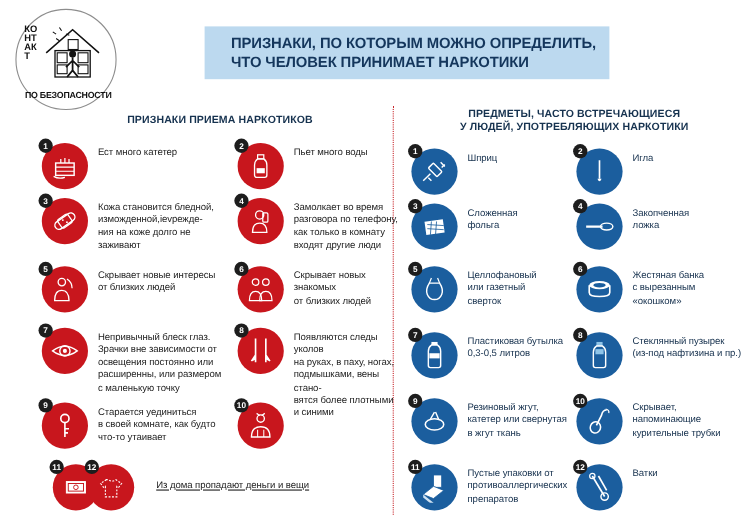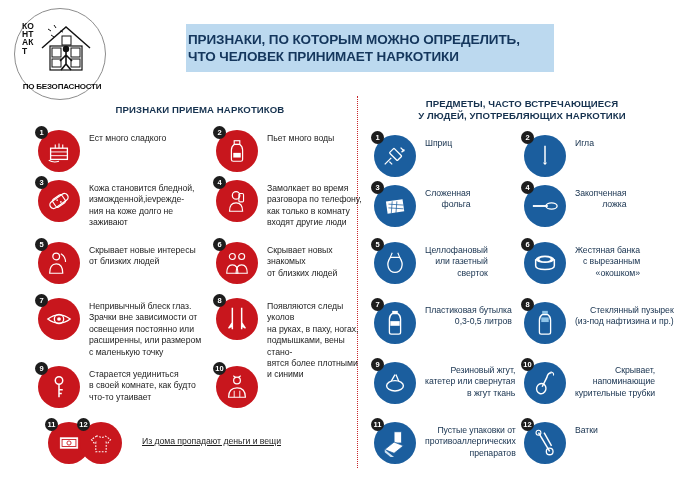--- a/index.html
+++ b/index.html
@@ -76,21 +76,21 @@
     position: absolute;
     left: 186px;
     top: 24px;
     width: 368px;
     height: 48px;
     background: #bcd9ef;
     display: flex;
     align-items: center;
   }
   .banner-text {
-    padding-left: 2px;
+    padding-left: 24px;
     font-size: 13.5px;
     font-weight: bold;
     color: #14365c;
     line-height: 17px;
     letter-spacing: -0.1px;
     white-space: pre-line;
   }
 
   
   .divider {
@@ -164,21 +164,21 @@
 
   .item-label {
     margin-left: 9px;
     font-size: 8.7px;
     color: #1d1d1d;
     line-height: 11.4px;
     letter-spacing: -0.05px;
     white-space: pre-line;
     padding-top: 3px;
   }
-  .col.right .item-label { color: #15304d; text-align: right; }
+  .col.right .item-label { color: #15304d; }
 
   
   .dual { position: relative; width: 76px; height: 46px; }
   .dual .disc { position: absolute; top: 0; }
   .dual .d1 { left: 0; }
   .dual .d2 { left: 30px; }
 
   svg { display: block; }
 </style>
 </head>
@@ -224,21 +224,21 @@
         <div class="num">1</div>
         <div class="disc red">
           <svg viewBox="0 0 30 30" width="28" height="28">
             <rect x="6" y="12" width="18" height="12" fill="none" stroke="#fff" stroke-width="1.4"></rect>
             <path d="M6 16 H24 M6 20 H24" stroke="#fff" stroke-width="1"></path>
             <path d="M11 12 v-4 M15 12 v-5 M19 12 v-4" stroke="#fff" stroke-width="1.2"></path>
             <path d="M4 25 q5 3 11 1" stroke="#fff" stroke-width="1.2" fill="none"></path>
           </svg>
         </div>
       </div>
-      <div class="item-label">Ест много сладкого</div>
+      <div class="item-label">Ест много катетер</div>
     </div>
 
     <div class="item" style="left:178px; top:0px; width:140px;">
       <div class="badge-wrap">
         <div class="num">2</div>
         <div class="disc red">
           <svg viewBox="0 0 30 30" width="28" height="28">
             <rect x="12" y="4" width="6" height="4" fill="none" stroke="#fff" stroke-width="1.2"></rect>
             <path d="M12 8 q-3 2 -3 6 v10 q0 2 2 2 h8 q2 0 2 -2 v-10 q0 -4 -3 -6 z" fill="none" stroke="#fff" stroke-width="1.3"></path>
             <rect x="11" y="17" width="8" height="5" fill="#fff"></rect>

